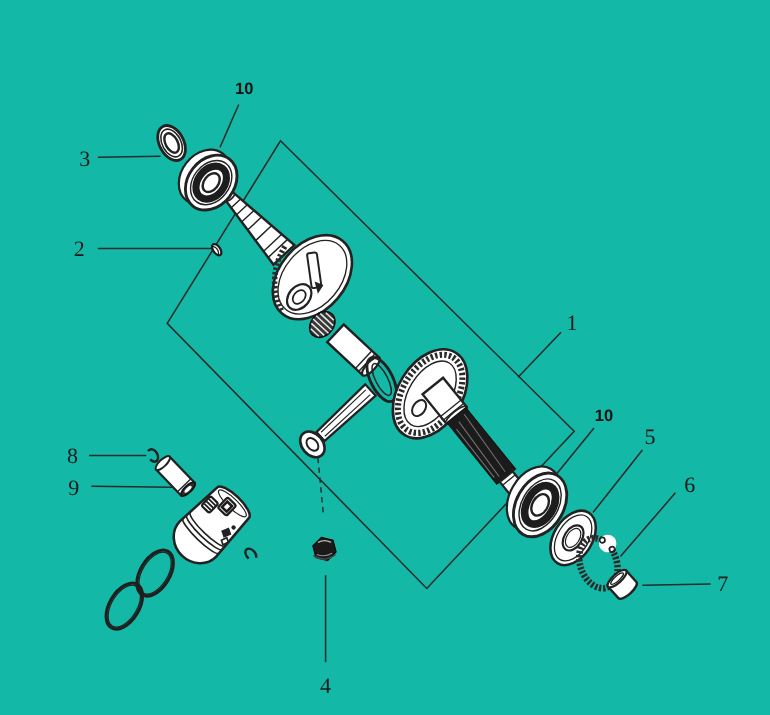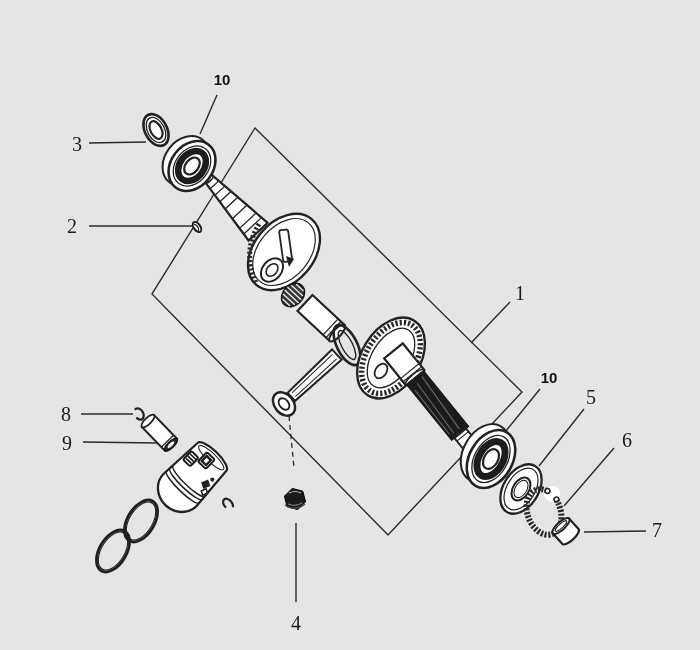--- a/index.html
+++ b/index.html
@@ -1,16 +1,16 @@
 <!DOCTYPE html>
 <html><head>
 <meta charset="utf-8">
 <style>
   html,body{margin:0;padding:0;background:#ffffff;}
-  .stage{position:relative;width:700px;height:650px;background:#e5e5e5;overflow:hidden;
+  .stage{position:relative;width:700px;height:650px;background:#14b8a6;overflow:hidden;
          font-family:"Liberation Serif", serif;}
   svg{position:absolute;top:0;left:0;}
   .lbl{font-family:"Liberation Serif", serif;font-size:20px;fill:#1a1a1a;}
   .lbl-b{font-family:"Liberation Sans", sans-serif;font-size:15px;font-weight:bold;fill:#111111;}
   .ld{stroke:#2b2b2b;stroke-width:1.4;fill:none;}
 </style>
 </head>
 <body>
 
 <div class="stage">

